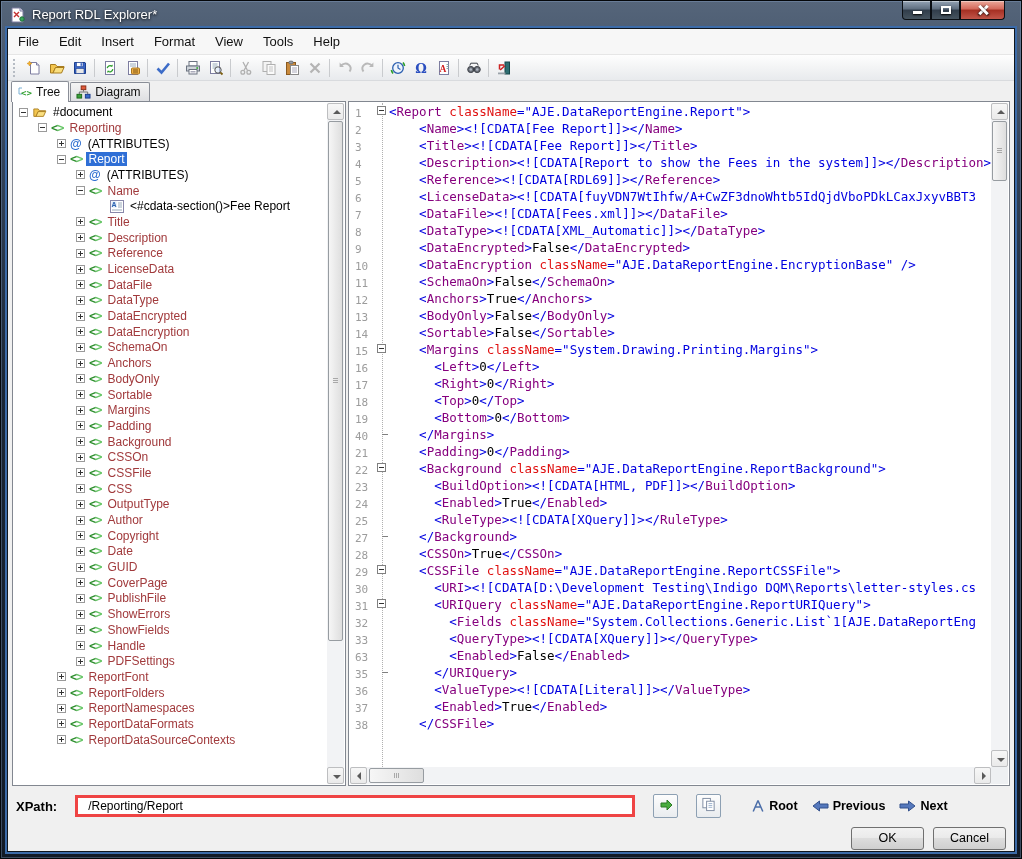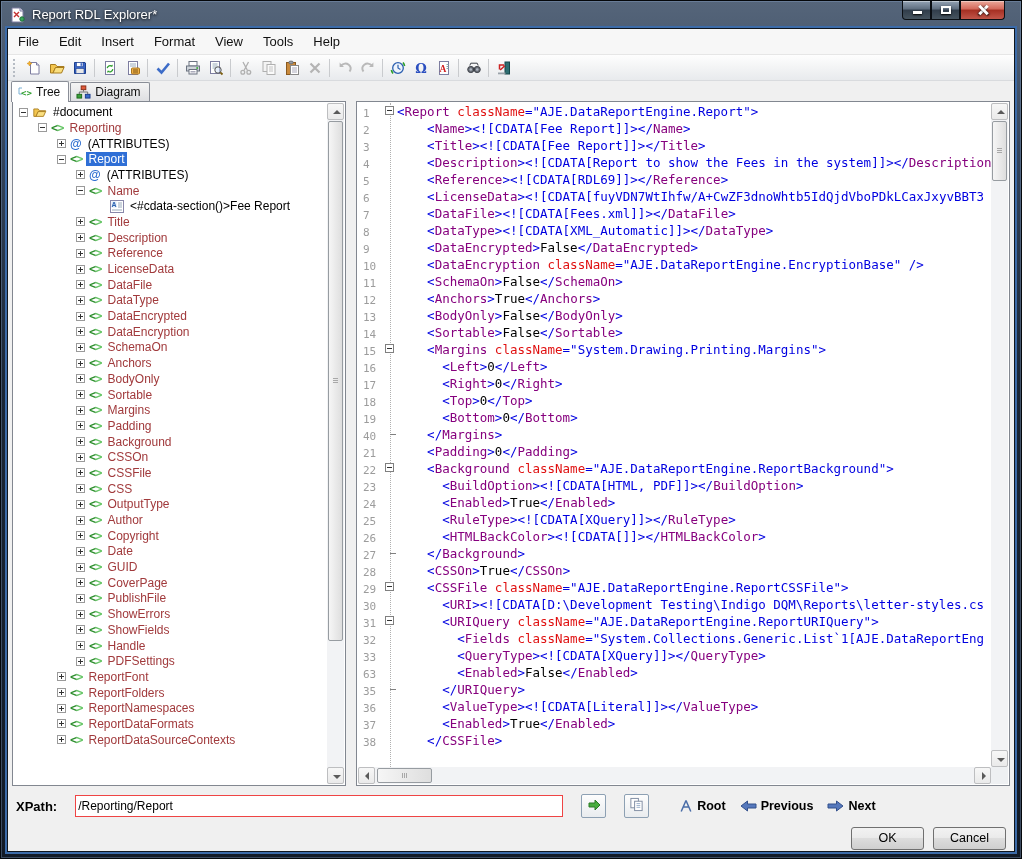--- a/index.html
+++ b/index.html
@@ -33,21 +33,21 @@
            padding-left:4px;border-bottom:1px solid #d9dbde}
   .tgrip{width:5px;height:18px;margin:0 4px 0 1px;border-left:2px dotted #b6bcc4}
   .tbtn{width:23px;height:22px;display:flex;align-items:center;justify-content:center;background:transparent;border:0;padding:0}
   .tbsep{width:1px;height:18px;background:#c9cbce;margin:0 3px}
   .tabstrip{height:20px;display:flex;align-items:flex-end;padding-left:3px;background:#f0f0f0}
   .tab{display:flex;align-items:center;gap:4px;font-size:12px;color:#111;padding:0 8px 1px 5px;height:19px;
        border:1px solid #8a8e97;border-bottom:none;border-radius:2px 2px 0 0;margin-right:1px;
        background:linear-gradient(#f4f4f4,#dedfe2)}
   .tab.active{background:#fff;height:21px;position:relative;z-index:2;margin-bottom:-1px}
   
-  .mainrow{height:758px;display:flex;padding:0 4px;gap:10px}
+  .mainrow{height:758px;display:flex;padding:0 4px;gap:2px}
   .panel{border:1px solid #828790;background:#fff;position:relative;overflow:hidden}
   .treepanel{width:334px}
   .codepanel{flex:1}
   .treerows{position:absolute;left:2px;top:2px;right:19px;bottom:1px;font-size:12px;overflow:hidden}
   .trow{height:15.7px;display:flex;align-items:center;white-space:nowrap;cursor:default}
   .tindent{flex:none}
   .exp{flex:none;width:9px;height:9px;border:1px solid #9a9a9a;background:#fff;position:relative;margin-right:4px}
   .exp:before{content:"";position:absolute;left:1px;right:1px;top:3px;height:1px;background:#333}
   .exp.plus:after{content:"";position:absolute;top:1px;bottom:1px;left:3px;width:1px;background:#333}
   .noexp{flex:none;width:15px}
@@ -84,21 +84,21 @@
   .thumb{position:absolute;left:1px;right:1px;background:linear-gradient(90deg,#f6f6f6,#dedede);border:1px solid #979ca1;border-radius:2px}
   .thumb:after{content:"";position:absolute;left:4px;right:4px;top:50%;height:5px;margin-top:-3px;
                background:repeating-linear-gradient(#a8a8a8 0 1px,transparent 1px 2px)}
   .thumb.h{top:1px;bottom:1px;left:auto;right:auto}
   .thumb.h:after{left:50%;top:4px;bottom:4px;height:auto;width:5px;margin:0 0 0 -3px;
                background:repeating-linear-gradient(90deg,#a8a8a8 0 1px,transparent 1px 2px)}
   .sbcorner{position:absolute;right:1px;bottom:1px;width:17px;height:17px;background:#eef0f2}
   
   .xpathrow{height:34px;display:flex;align-items:center;padding:0 8px;gap:16px;margin-top:5px}
   .xlabel{font-weight:bold;font-size:13px;margin-right:2px}
-  .xinput{width:488px;height:22px;border:1px solid #ef4444;padding:2px 2px;font:12px "Liberation Sans",sans-serif;background:#fff}
+  .xinput{width:560px;height:22px;border:3px solid #ef4444;padding:2px 10px;font:12px "Liberation Sans",sans-serif;background:#fff}
   .sqbtn{width:25px;height:24px;border:1px solid #8da0b3;border-radius:2px;display:flex;align-items:center;justify-content:center;
          background:linear-gradient(#fdfdfd,#e9ecef);margin-left:2px}
   .navbtn{display:flex;align-items:center;gap:4px;font-weight:bold;font-size:12.5px;background:transparent;border:0;margin-left:14px;color:#000}
   .btnrow{height:32px;display:flex;justify-content:flex-end;gap:9px;padding:5px 8px 0}
   .pushbtn{width:73px;height:23px;font:12.5px "Liberation Sans",sans-serif;border:1px solid #707070;border-radius:3px;
            background:linear-gradient(#f2f2f2,#ebebeb 45%,#dddddd 50%,#cfcfcf)}
   .statusbar{flex:1;border-top:1px solid #dfdfdf;display:flex;align-items:center;font-size:12px;color:#111;padding:0 4px;position:relative}
   .spanel{border:1px solid #b9b9b9;padding:1px 7px;margin-right:5px;background:#f0f0f0}
   .ssep{position:absolute;left:779px;top:3px;bottom:3px;width:1px;background:#bbb;box-shadow:1px 0 0 #fff}
   .ssize{position:absolute;left:788px;top:5px}
@@ -718,21 +718,20 @@
             <div class="cline"><div class="lnum">16</div><div class="fmargin"></div><div class="codetext">      <i class="p">&lt;</i><i class="t">Left</i><i class="p">&gt;</i>0<i class="p">&lt;/</i><i class="t">Left</i><i class="p">&gt;</i></div></div>
             <div class="cline"><div class="lnum">17</div><div class="fmargin"></div><div class="codetext">      <i class="p">&lt;</i><i class="t">Right</i><i class="p">&gt;</i>0<i class="p">&lt;/</i><i class="t">Right</i><i class="p">&gt;</i></div></div>
             <div class="cline"><div class="lnum">18</div><div class="fmargin"></div><div class="codetext">      <i class="p">&lt;</i><i class="t">Top</i><i class="p">&gt;</i>0<i class="p">&lt;/</i><i class="t">Top</i><i class="p">&gt;</i></div></div>
             <div class="cline"><div class="lnum">19</div><div class="fmargin"></div><div class="codetext">      <i class="p">&lt;</i><i class="t">Bottom</i><i class="p">&gt;</i>0<i class="p">&lt;/</i><i class="t">Bottom</i><i class="p">&gt;</i></div></div>
             <div class="cline"><div class="lnum">40</div><div class="fmargin"><span class="fend"></span></div><div class="codetext">    <i class="p">&lt;/</i><i class="t">Margins</i><i class="p">&gt;</i></div></div>
             <div class="cline"><div class="lnum">21</div><div class="fmargin"></div><div class="codetext">    <i class="p">&lt;</i><i class="t">Padding</i><i class="p">&gt;</i>0<i class="p">&lt;/</i><i class="t">Padding</i><i class="p">&gt;</i></div></div>
             <div class="cline"><div class="lnum">22</div><div class="fmargin"><span class="fbox"></span></div><div class="codetext">    <i class="p">&lt;</i><i class="t">Background</i> <i class="a">className</i><i class="v">="AJE.DataReportEngine.ReportBackground"</i><i class="p">&gt;</i></div></div>
             <div class="cline"><div class="lnum">23</div><div class="fmargin"></div><div class="codetext">      <i class="p">&lt;</i><i class="t">BuildOption</i><i class="p">&gt;</i><i class="c">&lt;![CDATA[HTML, PDF]]&gt;</i><i class="p">&lt;/</i><i class="t">BuildOption</i><i class="p">&gt;</i></div></div>
             <div class="cline"><div class="lnum">24</div><div class="fmargin"></div><div class="codetext">      <i class="p">&lt;</i><i class="t">Enabled</i><i class="p">&gt;</i>True<i class="p">&lt;/</i><i class="t">Enabled</i><i class="p">&gt;</i></div></div>
             <div class="cline"><div class="lnum">25</div><div class="fmargin"></div><div class="codetext">      <i class="p">&lt;</i><i class="t">RuleType</i><i class="p">&gt;</i><i class="c">&lt;![CDATA[XQuery]]&gt;</i><i class="p">&lt;/</i><i class="t">RuleType</i><i class="p">&gt;</i></div></div>
-            <div class="cline"><div class="lnum">26</div><div class="fmargin"></div><div class="codetext">      <i class="p">&lt;</i><i class="t">HTMLBackColor</i><i class="p">&gt;</i><i class="c">&lt;![CDATA[]]&gt;</i><i class="p">&lt;/</i><i class="t">HTMLBackColor</i><i class="p">&gt;</i></div></div>
             <div class="cline"><div class="lnum">27</div><div class="fmargin"><span class="fend"></span></div><div class="codetext">    <i class="p">&lt;/</i><i class="t">Background</i><i class="p">&gt;</i></div></div>
             <div class="cline"><div class="lnum">28</div><div class="fmargin"></div><div class="codetext">    <i class="p">&lt;</i><i class="t">CSSOn</i><i class="p">&gt;</i>True<i class="p">&lt;/</i><i class="t">CSSOn</i><i class="p">&gt;</i></div></div>
             <div class="cline"><div class="lnum">29</div><div class="fmargin"><span class="fbox"></span></div><div class="codetext">    <i class="p">&lt;</i><i class="t">CSSFile</i> <i class="a">className</i><i class="v">="AJE.DataReportEngine.ReportCSSFile"</i><i class="p">&gt;</i></div></div>
             <div class="cline"><div class="lnum">30</div><div class="fmargin"></div><div class="codetext">      <i class="p">&lt;</i><i class="t">URI</i><i class="p">&gt;</i><i class="c">&lt;![CDATA[D:\Development Testing\Indigo DQM\Reports\letter-styles.cs</i></div></div>
             <div class="cline"><div class="lnum">31</div><div class="fmargin"><span class="fbox"></span></div><div class="codetext">      <i class="p">&lt;</i><i class="t">URIQuery</i> <i class="a">className</i><i class="v">="AJE.DataReportEngine.ReportURIQuery"</i><i class="p">&gt;</i></div></div>
             <div class="cline"><div class="lnum">32</div><div class="fmargin"></div><div class="codetext">        <i class="p">&lt;</i><i class="t">Fields</i> <i class="a">className</i><i class="v">="System.Collections.Generic.List`1[AJE.DataReportEng</i></div></div>
             <div class="cline"><div class="lnum">33</div><div class="fmargin"></div><div class="codetext">        <i class="p">&lt;</i><i class="t">QueryType</i><i class="p">&gt;</i><i class="c">&lt;![CDATA[XQuery]]&gt;</i><i class="p">&lt;/</i><i class="t">QueryType</i><i class="p">&gt;</i></div></div>
             <div class="cline"><div class="lnum">63</div><div class="fmargin"></div><div class="codetext">        <i class="p">&lt;</i><i class="t">Enabled</i><i class="p">&gt;</i>False<i class="p">&lt;/</i><i class="t">Enabled</i><i class="p">&gt;</i></div></div>
             <div class="cline"><div class="lnum">35</div><div class="fmargin"><span class="fend"></span></div><div class="codetext">      <i class="p">&lt;/</i><i class="t">URIQuery</i><i class="p">&gt;</i></div></div>
             <div class="cline"><div class="lnum">36</div><div class="fmargin"></div><div class="codetext">      <i class="p">&lt;</i><i class="t">ValueType</i><i class="p">&gt;</i><i class="c">&lt;![CDATA[Literal]]&gt;</i><i class="p">&lt;/</i><i class="t">ValueType</i><i class="p">&gt;</i></div></div>

